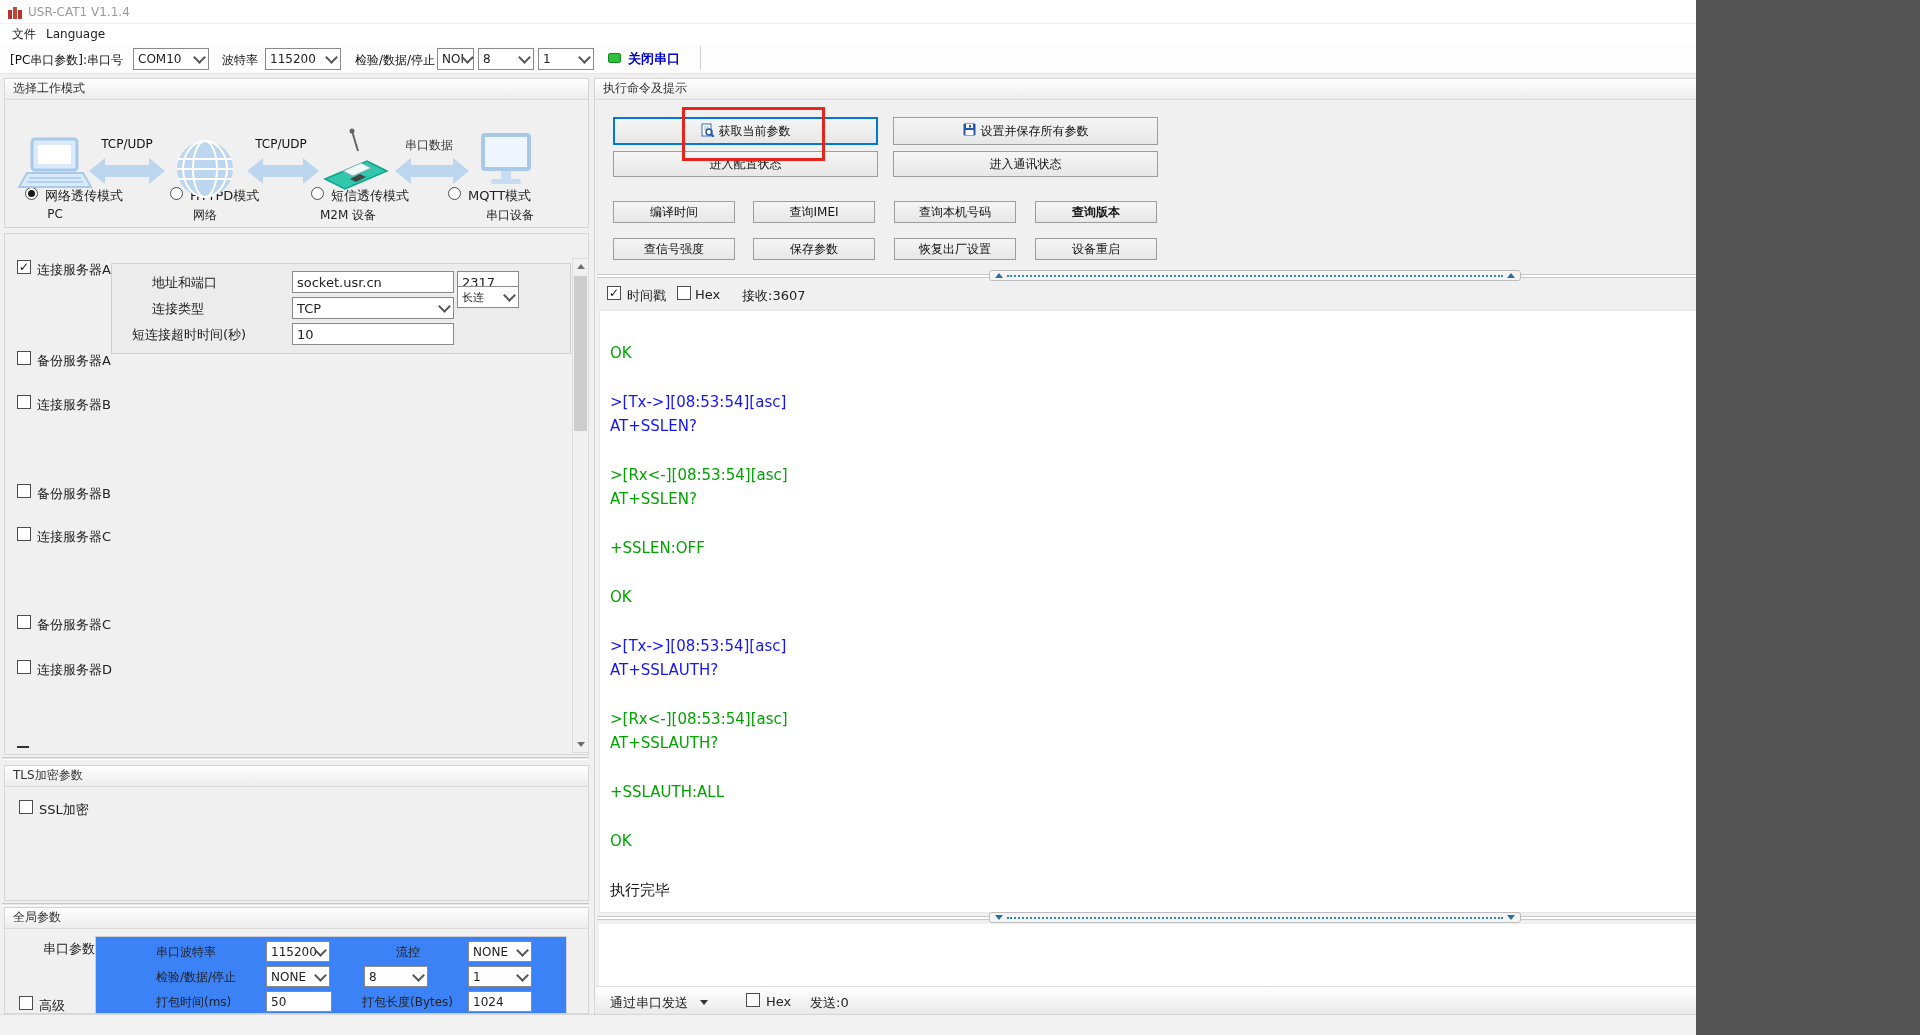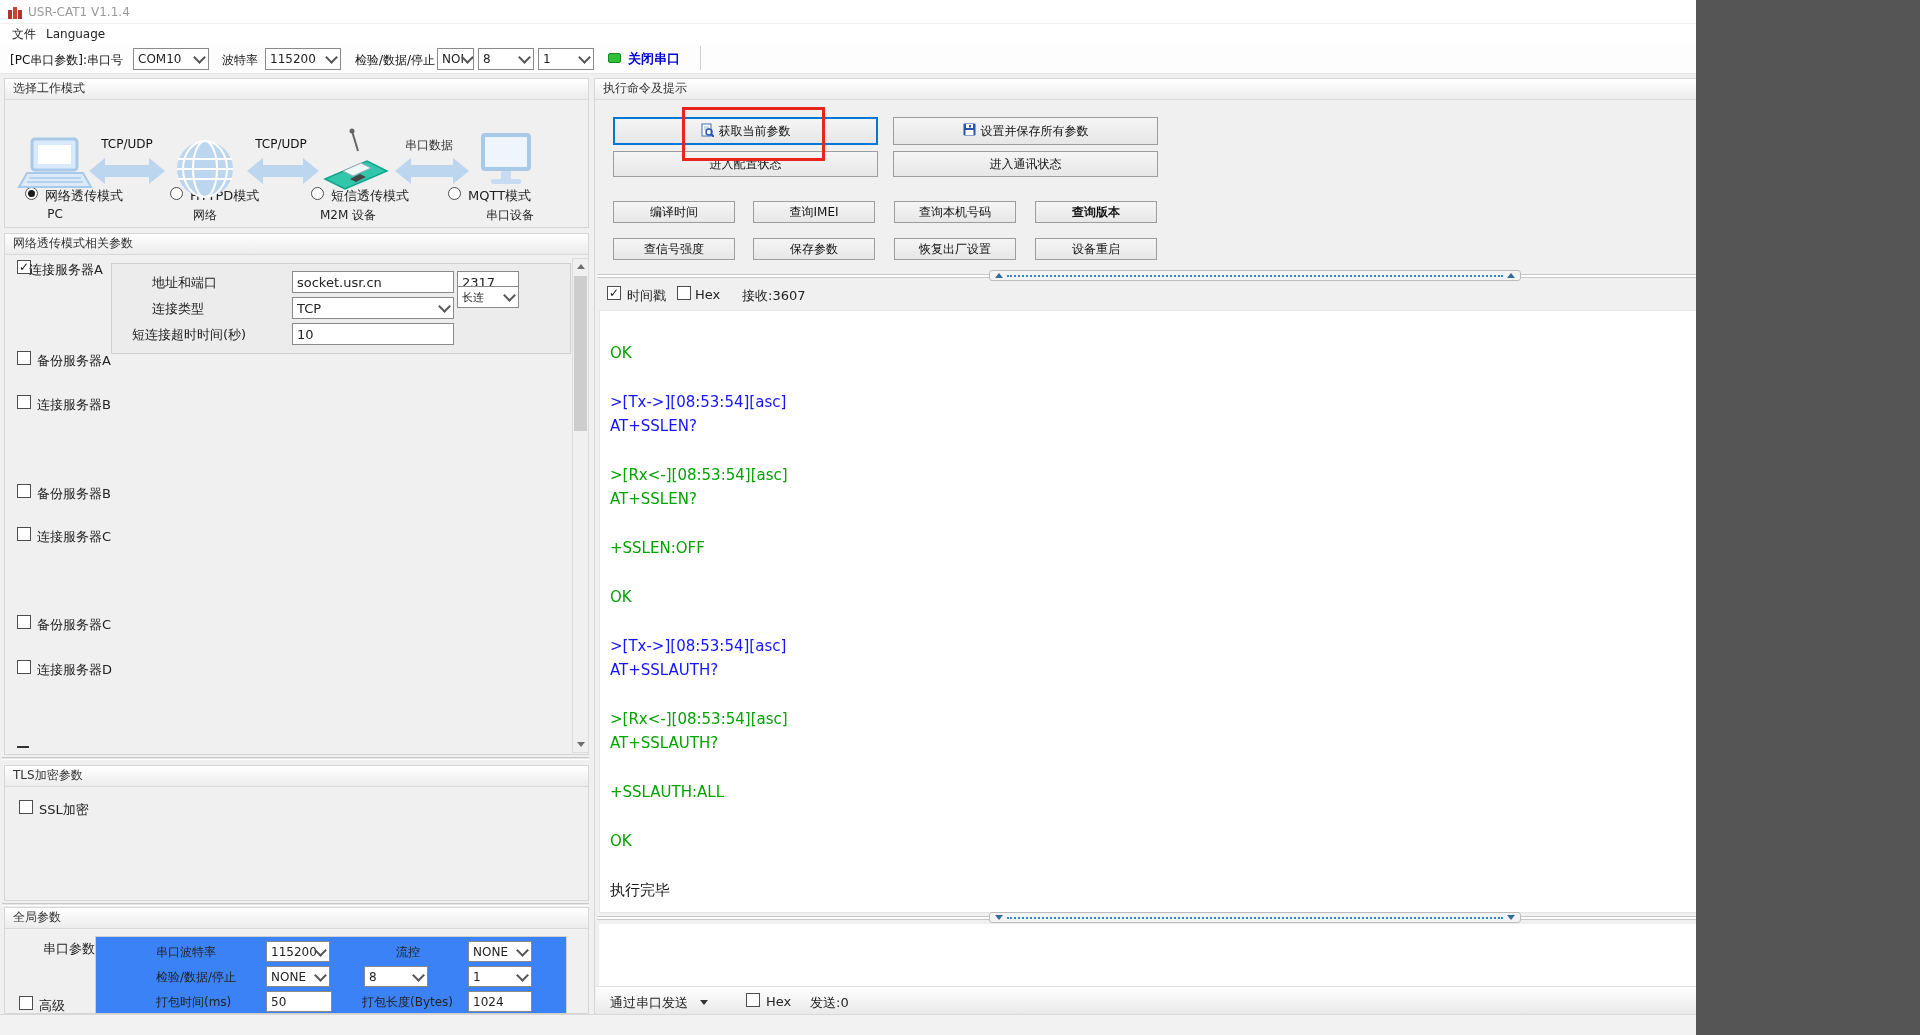--- a/index.html
+++ b/index.html
@@ -168,24 +168,23 @@
     <span class="abs lbl" style="left:84px;top:58px;width:76px;text-align:center;color:#111;">TCP/UDP</span>
     <span class="abs lbl" style="left:238px;top:58px;width:76px;text-align:center;color:#111;">TCP/UDP</span>
     <span class="abs lbl" style="left:384px;top:58px;width:80px;text-align:center;color:#333;">串口数据</span>
     <span class="abs lbl" style="left:10px;top:128px;width:80px;text-align:center;">PC</span>
     <span class="abs lbl" style="left:160px;top:128px;width:80px;text-align:center;">网络</span>
     <span class="abs lbl" style="left:303px;top:128px;width:80px;text-align:center;">M2M 设备</span>
     <span class="abs lbl" style="left:465px;top:128px;width:80px;text-align:center;">串口设备</span>
   </section>
 
   <section class="abs grp" style="left:4px;top:233px;width:585px;height:522px;">
-    <div class="grp-h">网络透传模式相关参数</div>
 
     <span class="abs cb" style="left:12px;top:26px;">✓</span>
-    <span class="abs lbl" style="left:24px;top:27px;font-size:13px;">连接服务器A</span>
+    <span class="abs lbl" style="left:32px;top:27px;font-size:13px;">连接服务器A</span>
 
     <div class="abs subpanel" style="left:106px;top:29px;width:460px;height:91px;">
       <span class="abs rlabel" style="left:40px;top:10px;width:134px;font-size:13px;">地址和端口</span>
       <div class="abs input" style="left:180px;top:7px;width:162px;height:22px;font-size:13px;">
           <span>socket.usr.cn</span>
         </div>
       <div class="abs input" style="left:345px;top:7px;width:62px;height:22px;font-size:13px;">
           <span>2317</span>
         </div>
 

